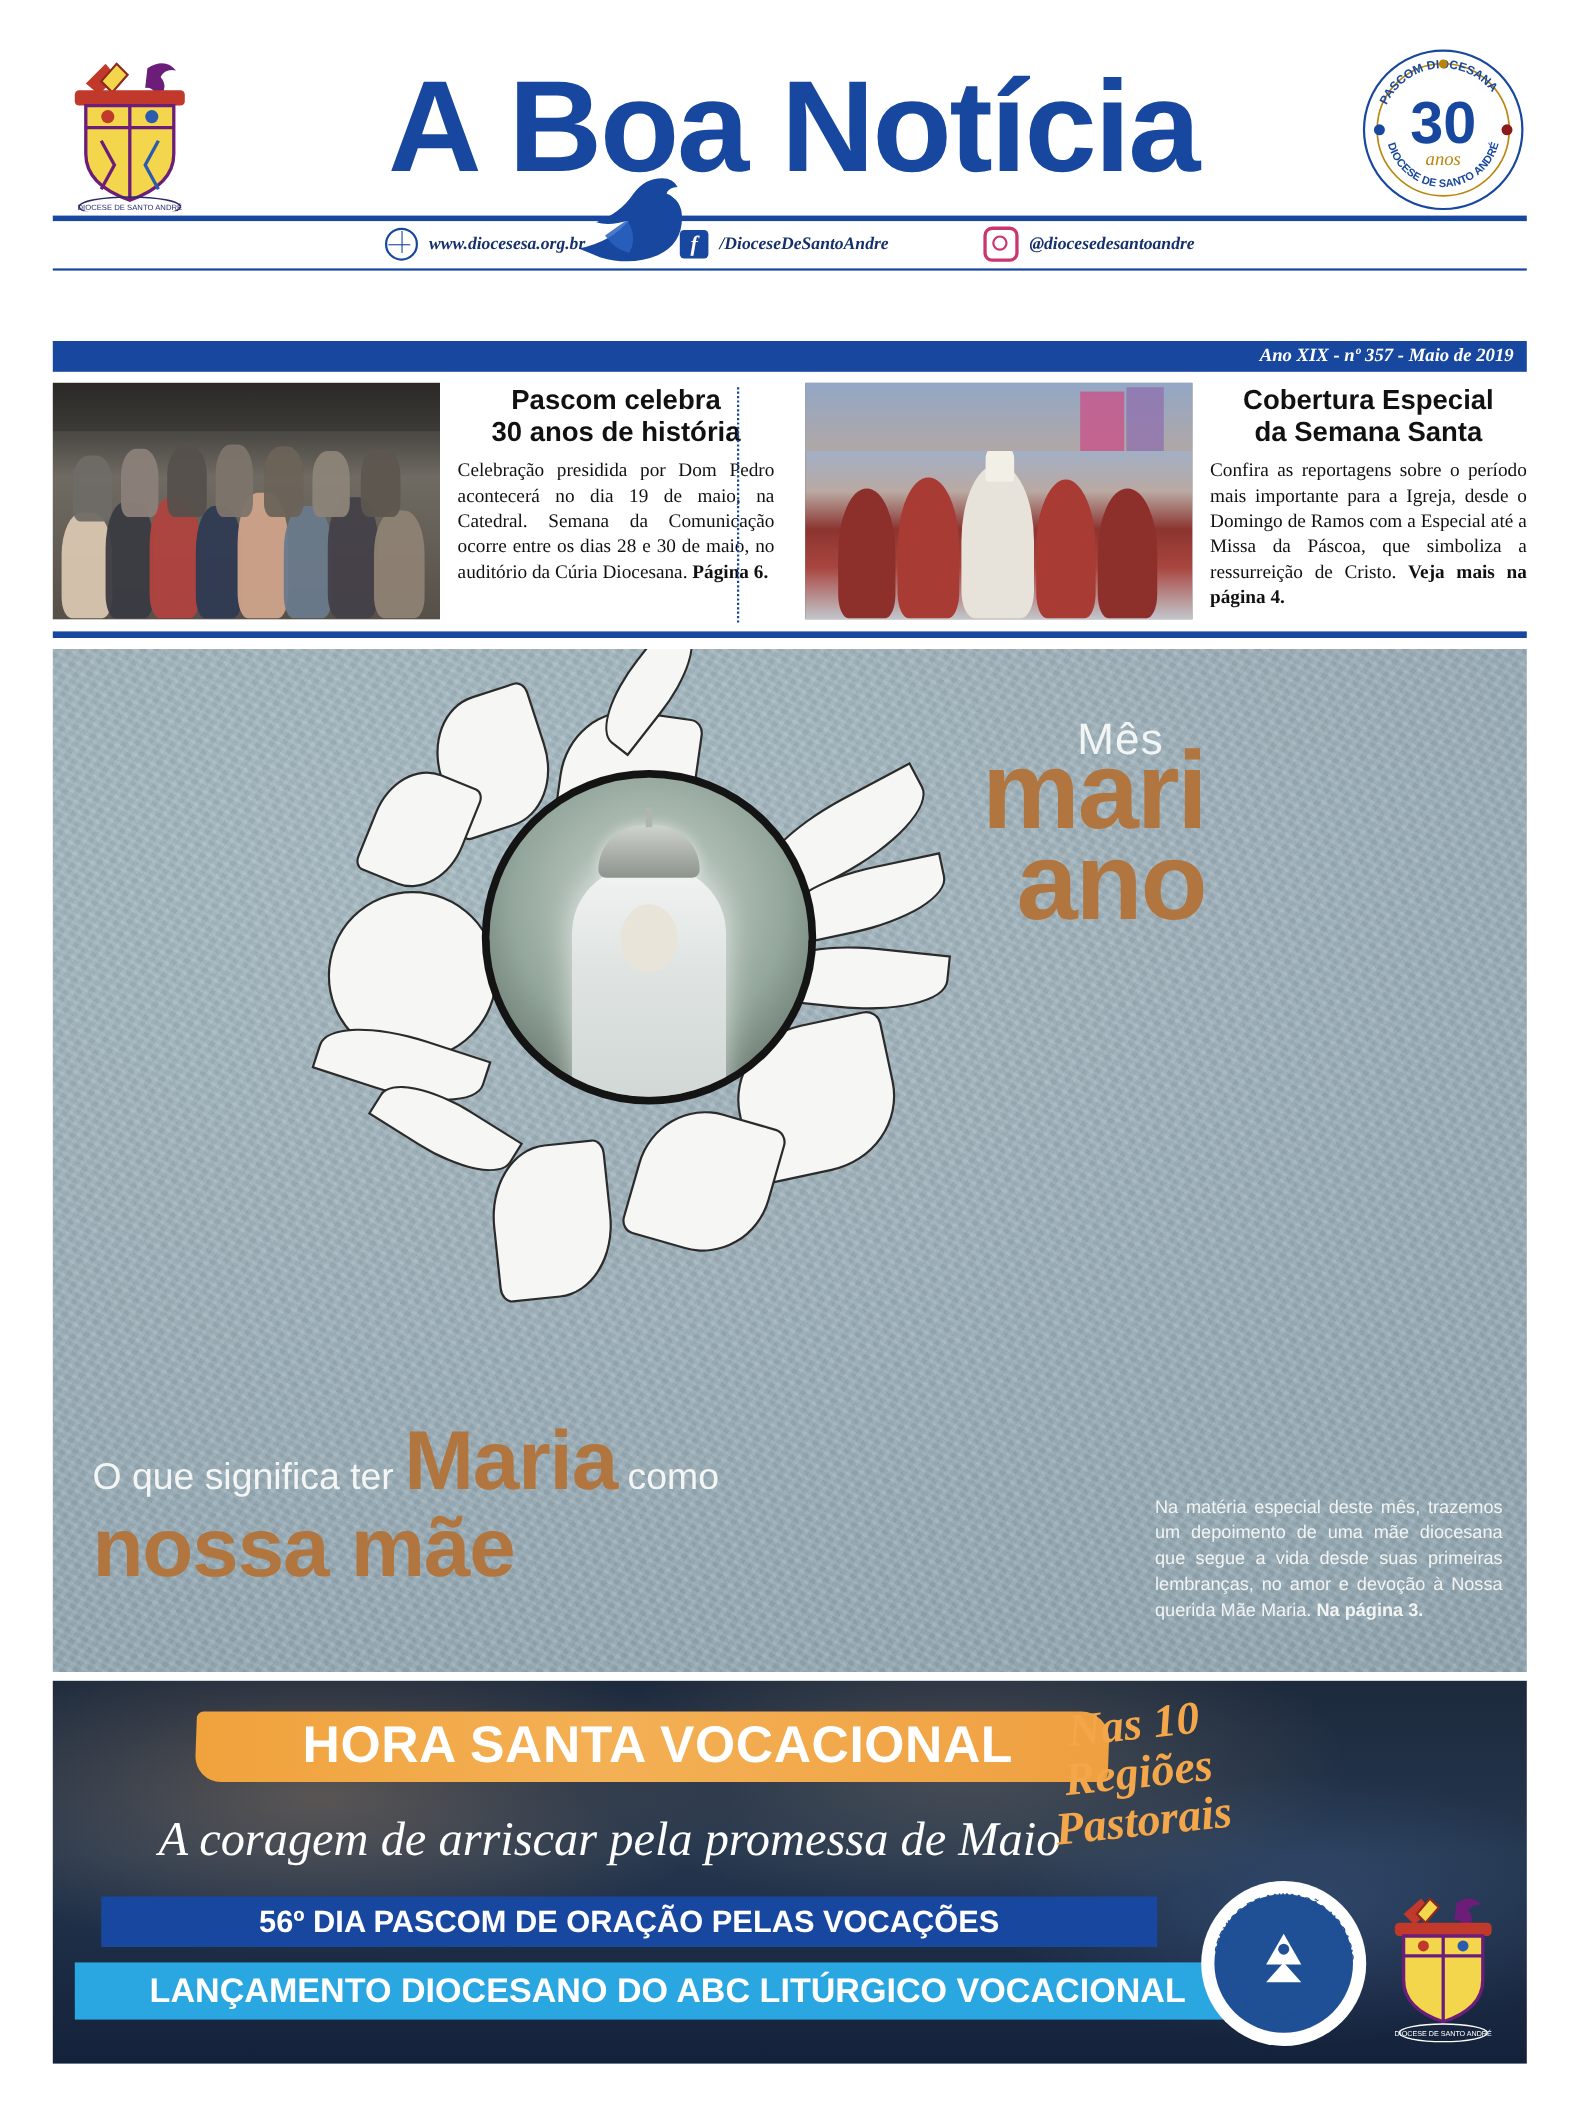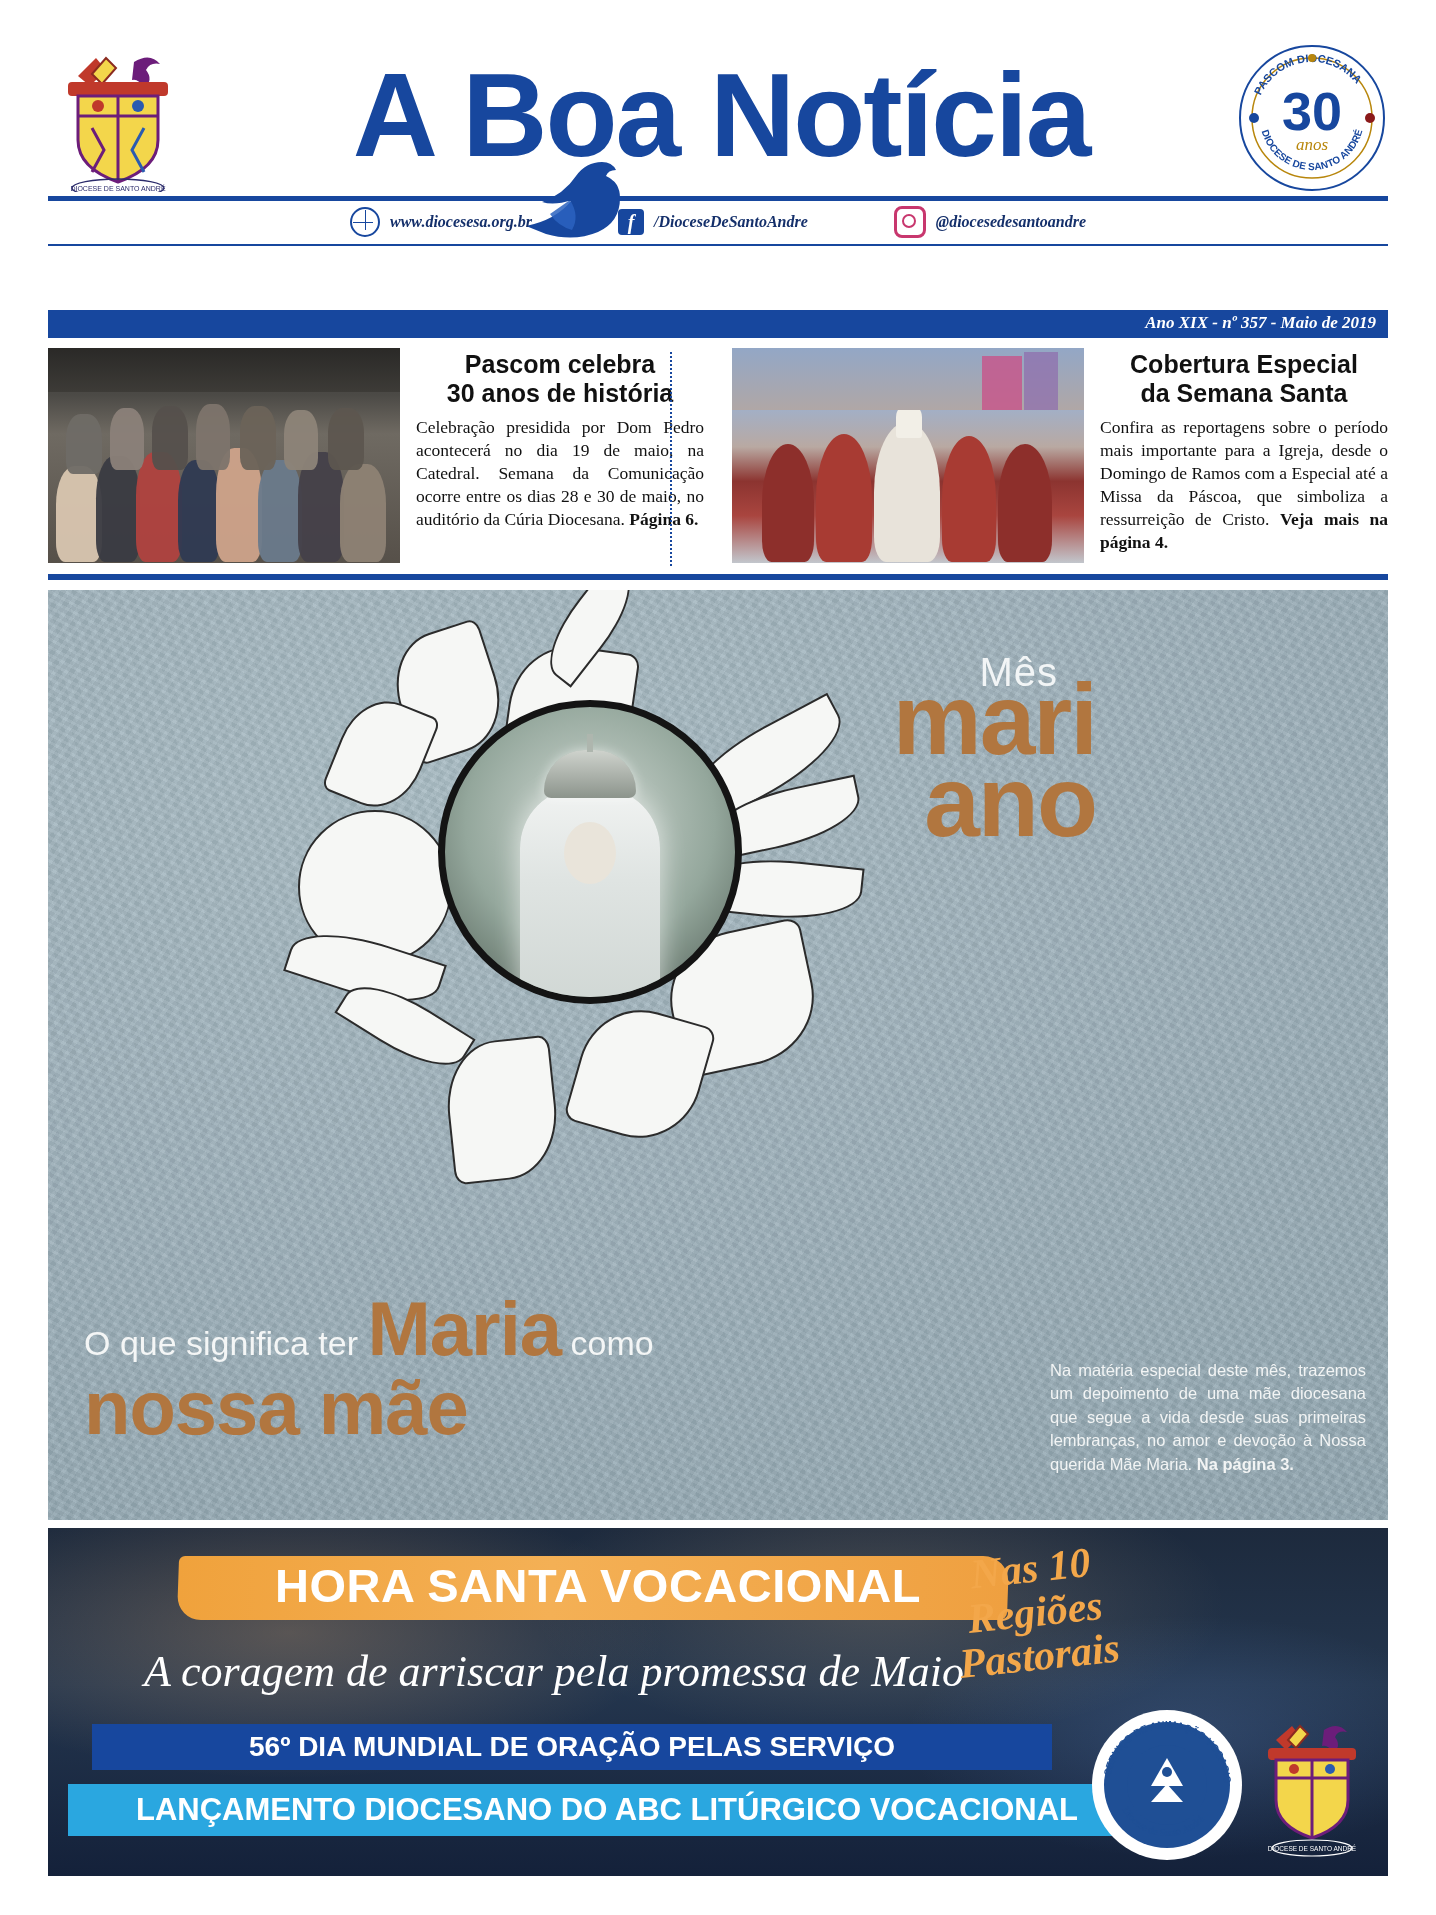--- a/index.html
+++ b/index.html
@@ -662,21 +662,21 @@
     <div class="ad-title">HORA SANTA VOCACIONAL</div>
     <div class="ad-sub">A coragem de arriscar pela promessa de Maio</div>
 
     <div class="ad-regions">
       <div>Nas 10</div>
       <div>Regiões</div>
       <div>Pastorais</div>
     </div>
 
     <div class="ad-band-dark">
-      <span>56º DIA MUNDIAL DE ORAÇÃO PELAS SERVIÇO</span>
+      <span>56º DIA PASCOM DE ORAÇÃO PELAS VOCAÇÕES</span>
     </div>
     <div class="ad-band-light">
       <span>LANÇAMENTO DIOCESANO DO ABC LITÚRGICO VOCACIONAL</span>
     </div>
 
     <div class="sav-seal">
       <div class="sav-seal-inner"></div>
       <svg viewBox="0 0 150 150" width="150" height="150" style="position:absolute;left:0;top:0;" aria-hidden="true">
         <path id="savTop" d="M18 75 a57 57 0 0 1 114 0" fill="none"></path>
         <path id="savBot" d="M24 75 a51 51 0 0 0 102 0" fill="none"></path>

